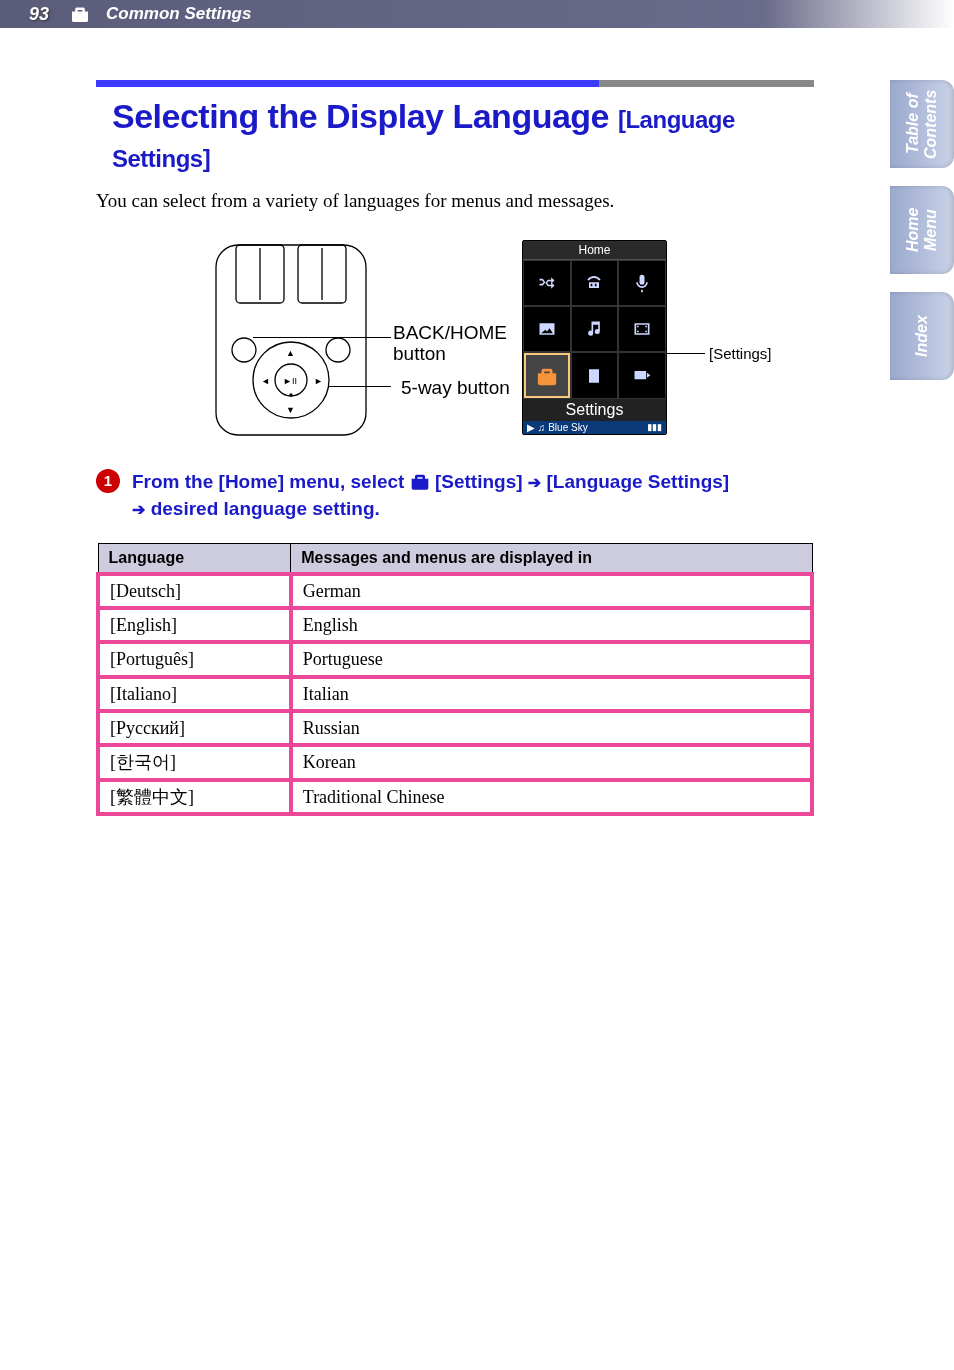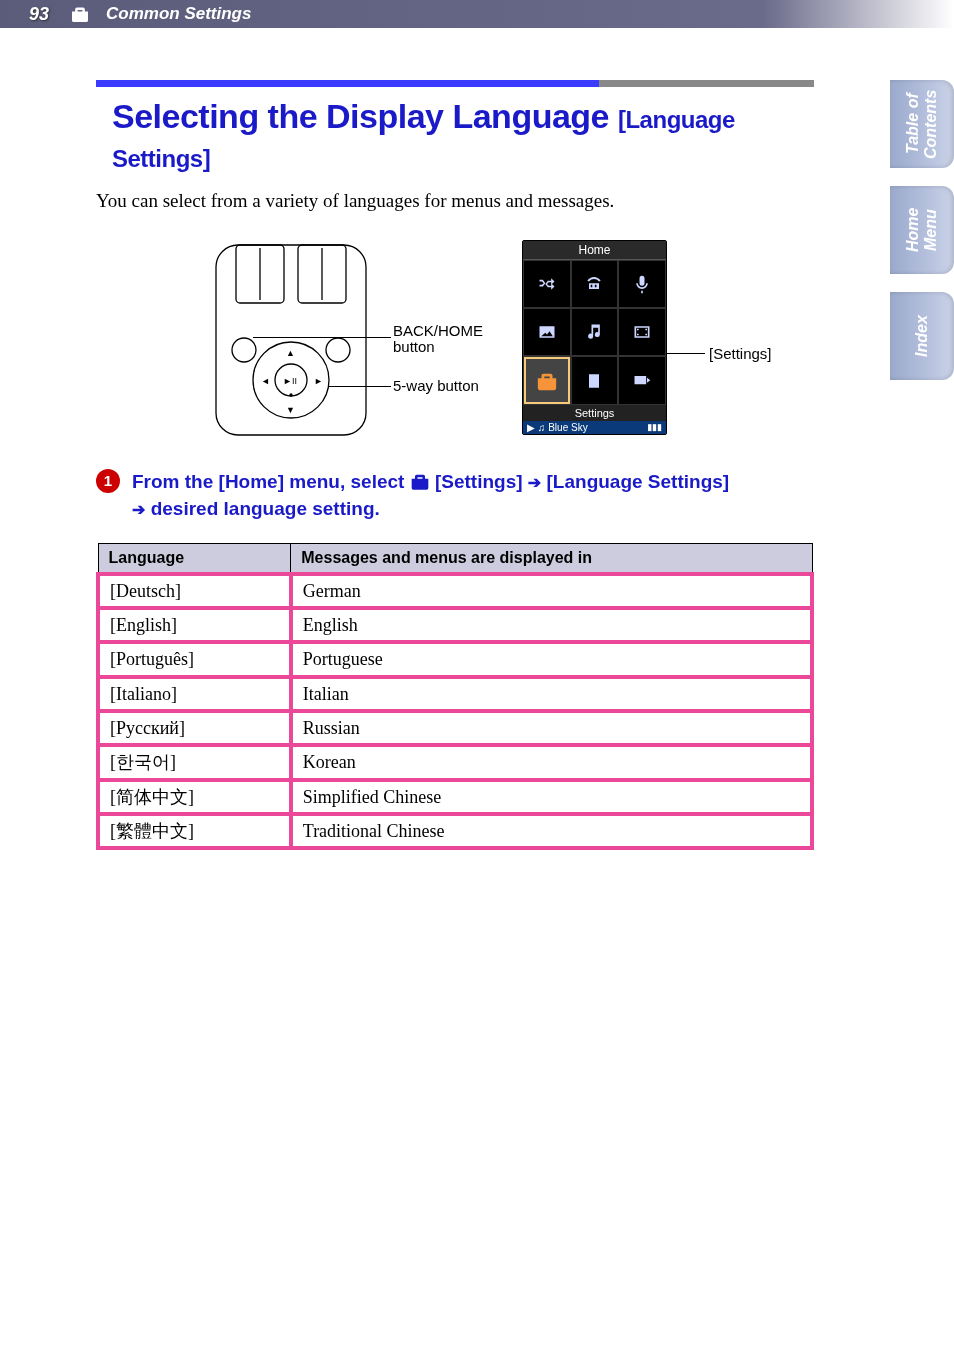--- a/index.html
+++ b/index.html
@@ -100,25 +100,25 @@
     align-items: flex-start;
     justify-content: center;
     gap: 0px;
     margin-bottom: 28px;
     position: relative;
     height: 200px;
   }
   .device-svg { flex: 0 0 auto; }
   .device-labels {
     font-family: "Myriad Pro", "Segoe UI", sans-serif;
-    font-size: 15px;
+    font-size: 19px;
     line-height: 1.1;
   }
   .label-back { position: absolute; left: 297px; top: 83px; }
-  .label-5way { position: absolute; left: 297px; top: 138px; }
+  .label-5way { position: absolute; left: 305px; top: 138px; }
   .screen-mock {
     width: 145px;
     height: 195px;
     background: #000;
     border: 1px solid #000;
     border-radius: 2px;
     margin-left: 0px;
     display: flex;
     flex-direction: column;
     font-family: Arial, sans-serif;
@@ -146,21 +146,21 @@
     display: flex;
     align-items: center;
     justify-content: center;
     position: relative;
   }
   .screen-cell.highlighted { background: #444; box-shadow: inset 0 0 0 2px #f7c97a; }
   .screen-cell svg { width: 22px; height: 20px; fill: #cdd7ff; }
   .screen-cell.orange svg { fill: #f7943a; }
   .screen-footer {
     background: #222;
-    font-size: 11px;
+    font-size: 16px;
     padding: 2px 4px;
     text-align: center;
   }
   .screen-nowplaying {
     background: #0a3a7a;
     font-size: 10px;
     padding: 1px 4px;
     display: flex;
     align-items: center;
     gap:3px;
@@ -386,23 +386,19 @@
         </tr>
       <tr>
           <td>[Русский]</td>
           <td>Russian</td>
         </tr>
       <tr>
           <td>[한국어]</td>
           <td>Korean</td>
         </tr>
       <tr>
-          <td>[简体中文]</td>
-          <td>Simplified Chinese</td>
-        </tr>
-      <tr>
           <td>[繁體中文]</td>
           <td>Traditional Chinese</td>
         </tr>
     </tbody>
   </table>
 
 </div>
 
 </body></html>

